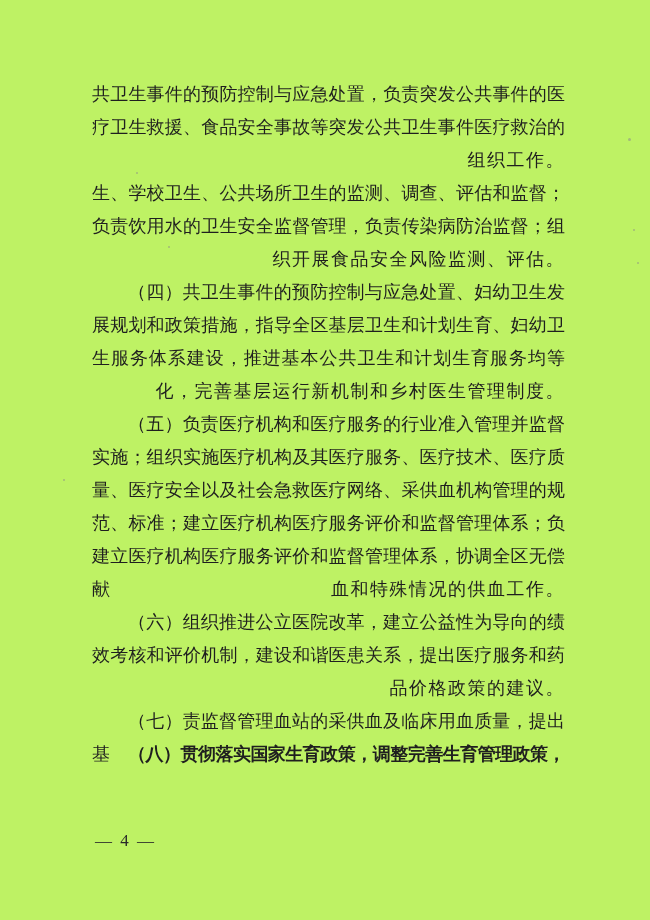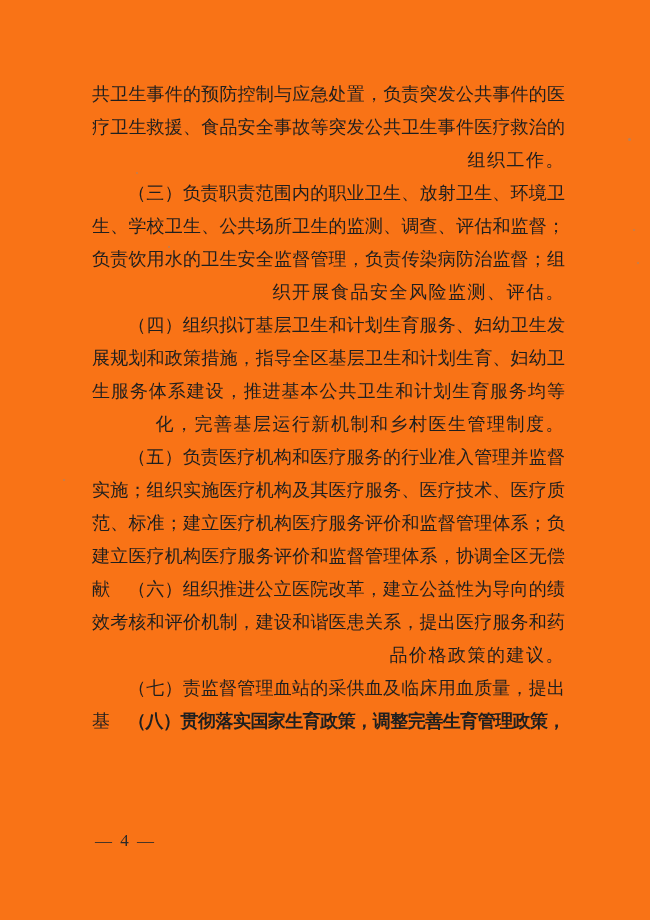--- a/index.html
+++ b/index.html
@@ -2,21 +2,21 @@
 <html lang="zh"><head>
 <meta charset="utf-8">
 <style>
   html, body { margin: 0; padding: 0; }
   body { background: #ffffff; }
 
   .page {
     position: relative;
     width: 650px;
     height: 920px;
-    background: #f97316;
+    background: #bef264;
     overflow: hidden;
     font-family: "Liberation Serif", "DejaVu Serif", serif;
   }
 
   .text-block {
     position: absolute;
     left: 92px;
     top: 78px;
     width: 473px;
     color: #1f1f1f;
@@ -72,38 +72,39 @@
 
   <div class="text-block">
 
     <div class="paragraph">
       <div class="line justify">共卫生事件的预防控制与应急处置，负责突发公共事件的医</div>
       <div class="line justify">疗卫生救援、食品安全事故等突发公共卫生事件医疗救治的</div>
       <div class="line short">组织工作。</div>
     </div>
 
     <div class="paragraph">
-      <div class="line justify indent">（三）负责职责范围内的职业卫生、放射卫生、环境卫</div>
       <div class="line justify">生、学校卫生、公共场所卫生的监测、调查、评估和监督；</div>
       <div class="line justify">负责饮用水的卫生安全监督管理，负责传染病防治监督；组</div>
       <div class="line short">织开展食品安全风险监测、评估。</div>
     </div>
 
     <div class="paragraph">
-      <div class="line justify indent">（四）组织拟订基层卫生和计划生育服务、妇幼卫生发</div>
+      <div class="line justify indent">（四）共卫生事件的预防控制与应急处置、妇幼卫生发</div>
       <div class="line justify">展规划和政策措施，指导全区基层卫生和计划生育、妇幼卫</div>
       <div class="line justify">生服务体系建设，推进基本公共卫生和计划生育服务均等</div>
       <div class="line short">化，完善基层运行新机制和乡村医生管理制度。</div>
     </div>
 
     <div class="paragraph">
       <div class="line justify indent">（五）负责医疗机构和医疗服务的行业准入管理并监督</div>
       <div class="line justify">实施；组织实施医疗机构及其医疗服务、医疗技术、医疗质</div>
+      <div class="line justify">量、医疗安全以及社会急救医疗网络、采供血机构管理的规</div>
       <div class="line justify">范、标准；建立医疗机构医疗服务评价和监督管理体系；负</div>
       <div class="line justify">建立医疗机构医疗服务评价和监督管理体系，协调全区无偿献</div>
+      <div class="line short">血和特殊情况的供血工作。</div>
     </div>
 
     <div class="paragraph">
       <div class="line justify indent">（六）组织推进公立医院改革，建立公益性为导向的绩</div>
       <div class="line justify">效考核和评价机制，建设和谐医患关系，提出医疗服务和药</div>
       <div class="line short">品价格政策的建议。</div>
     </div>
 
     <div class="paragraph">
       <div class="line justify indent">（七）责监督管理血站的采供血及临床用血质量，提出基</div>

